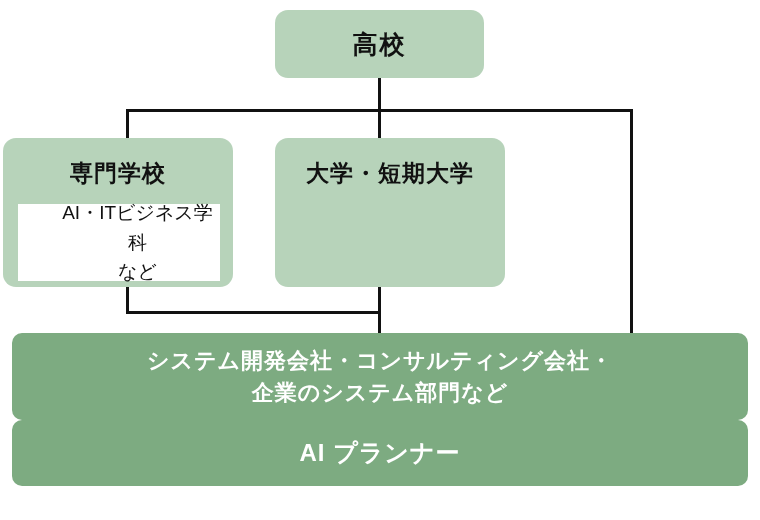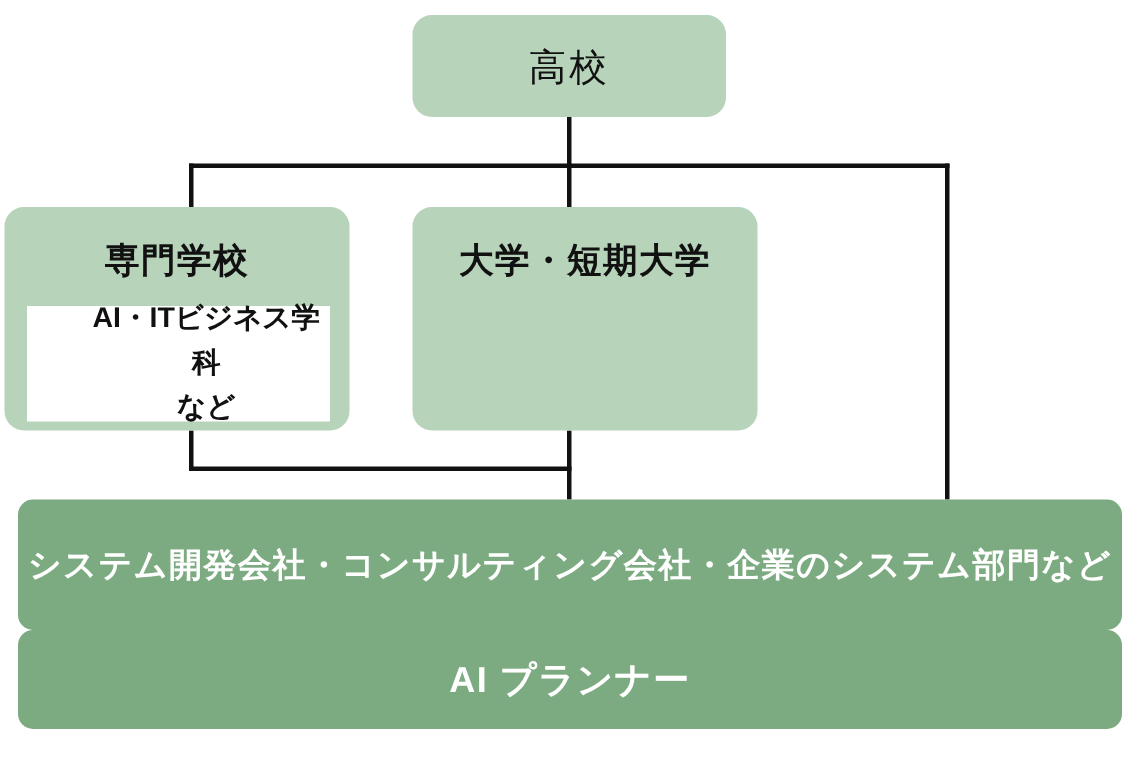--- a/index.html
+++ b/index.html
@@ -29,50 +29,50 @@
   .node-light{
     background:var(--light-green);
     border-radius:13px;
     color:var(--text-dark);
   }
   .node-dark{
     background:var(--dark-green);
     border-radius:10px;
     color:var(--text-light);
     display:flex;
-    flex-direction:row;
+    flex-direction:column;
     align-items:center;
     justify-content:center;
     text-align:center;
     font-weight:bold;
   }
   .node-title{
     font-weight:bold;
     font-size:23px;
     text-align:center;
     letter-spacing:1px;
     color:var(--text-dark);
   }
   .top-node{
     left:275px; top:10px; width:209px; height:68px;
     display:flex; align-items:center; justify-content:center;
-    font-size:25px; font-weight:normal; letter-spacing:2px;
+    font-size:25px; font-weight:bold; letter-spacing:2px;
   }
   .school-node{ top:138px; width:230px; height:149px; }
   .school-node .node-title{ margin-top:20px; }
   .inner-box{
     position:absolute;
     left:15px; right:13px; top:66px; bottom:6px;
     background:var(--white);
     display:flex;
     flex-direction:column;
     align-items:center;
     justify-content:center;
     text-align:center;
-    font-weight:bold;
+    font-weight:normal;
     font-size:19px;
     line-height:1.55;
     color:var(--text-dark);
     padding-left:37px;
   }
   .companies-node{
     left:12px; top:333px; width:736px; height:87px;
     font-size:22px; line-height:1.45; letter-spacing:1px;
   }
   .planner-node{

